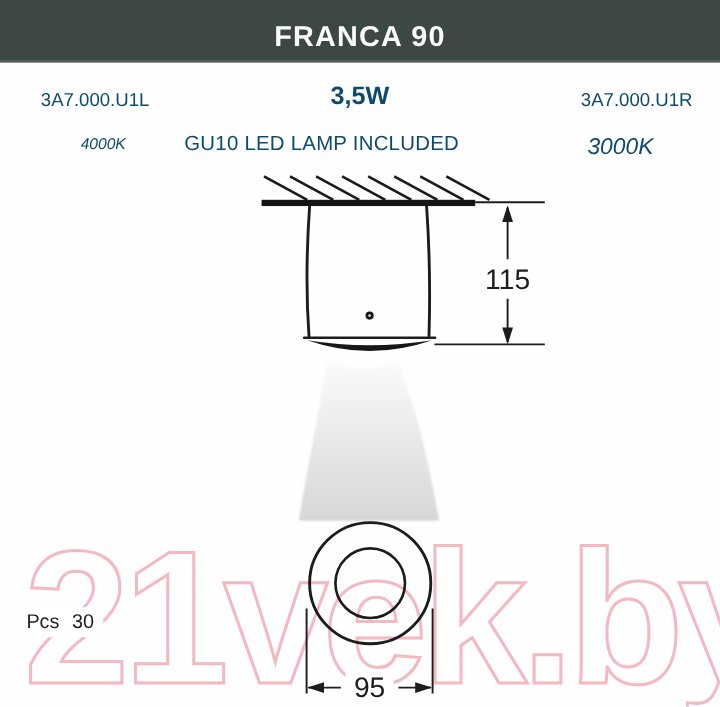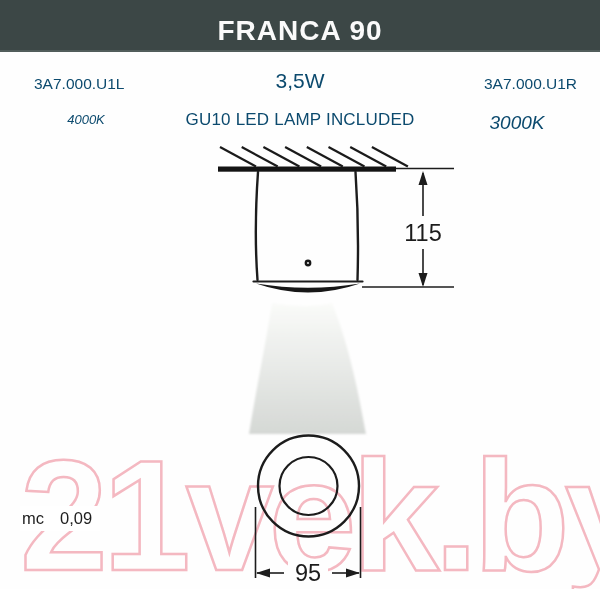--- a/index.html
+++ b/index.html
@@ -18,33 +18,33 @@
     width: 600px; height: 50px;
     background: #3c4746;
     border-bottom: 2px solid #525d5b;
     display: flex;
     align-items: center;
     justify-content: center;
     z-index: 4;
   }
   .header-title {
     color: #fafafa;
-    font-size: 28px;
+    font-size: 24px;
     font-weight: bold;
     letter-spacing: 1px;
     margin-top: 11px;
   }
   
   .info-text { position: absolute; color: #0c4a6e; z-index: 4; white-space: nowrap; }
   .code-left  { left: 34px;  top: 75px; font-size: 15.5px; }
   .code-right { left: 484px; top: 75px; font-size: 15.5px; }
-  .wattage    { left: 0; width: 600px; top: 69px; text-align: center; font-size: 21px; font-weight: normal; }
+  .wattage    { left: 0; width: 600px; top: 69px; text-align: center; font-size: 21px; font-weight: bold; }
   .temp-left  { left: 40px;  width: 92px; top: 112px; text-align: center; font-style: italic; font-size: 13px; }
   .temp-right { left: 470px; width: 94px; top: 112px; text-align: center; font-style: italic; font-size: 19px; }
-  .lamp-line  { left: 0; width: 600px; top: 110px; text-align: center; font-size: 17px; letter-spacing: 0.2px; }
+  .lamp-line  { left: 0; width: 536px; top: 110px; text-align: center; font-size: 17px; letter-spacing: 0.2px; }
   
   .watermark {
     position: absolute;
     left: 20px;
     top: 436px;
     z-index: 1;
     font-size: 158px;
     font-weight: bold;
     letter-spacing: -5px;
     line-height: 1;
@@ -161,17 +161,17 @@
       </g>
       <polygon points="256,573 270,568.5 270,577.5" fill="#1c1c1c"></polygon>
       <polygon points="360,573 346,568.5 346,577.5" fill="#1c1c1c"></polygon>
       <rect x="288" y="559" width="40" height="27" fill="#fefefe"></rect>
       <text class="dim-text" x="308" y="581" text-anchor="middle">95</text>
     </g>
   </svg>
 
   <div class="specs-block">
     <div class="spec-row">
-      <span class="spec-label">mc</span><span class="spec-value">0,09</span>
+      <span class="spec-label">Pcs</span><span class="spec-value">30</span>
     </div>
   </div>
 
 </div>
 
 </body></html>

